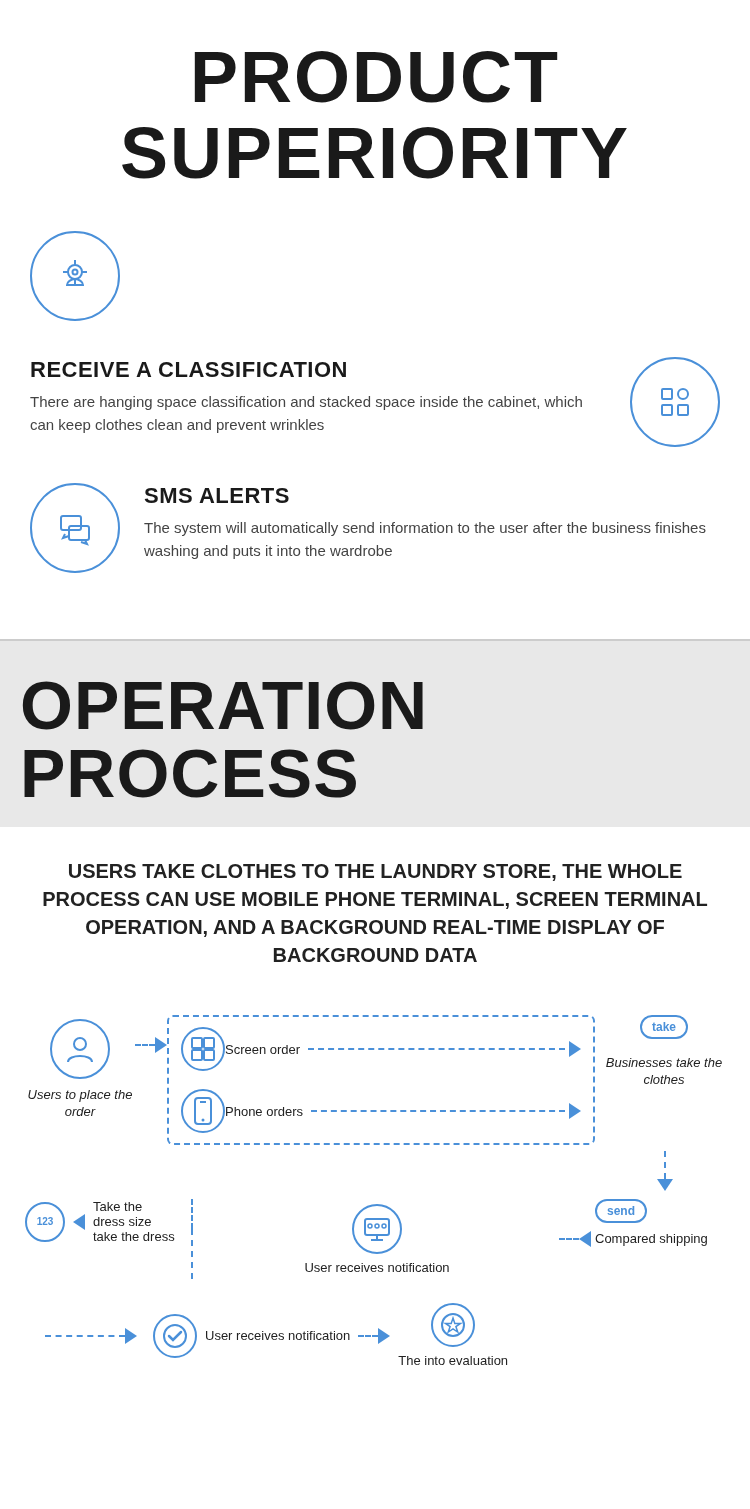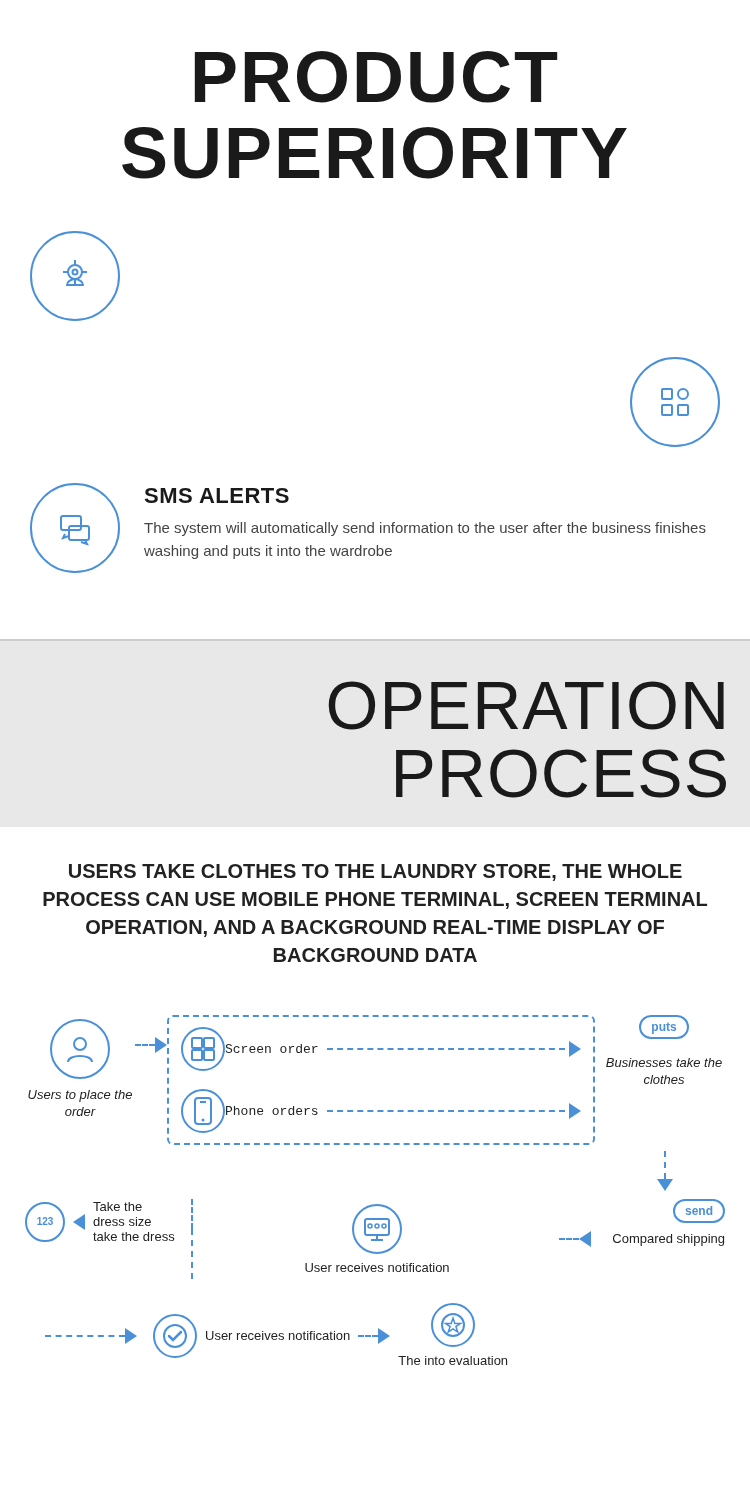--- a/index.html
+++ b/index.html
@@ -69,23 +69,23 @@
     
     svg { display: block; }
 
     
     .operation-section {
       background: #e8e8e8;
       padding: 30px 20px 20px;
     }
     .operation-title {
       font-size: 68px;
-      font-weight: 400;
+      font-weight: 700;
       text-transform: uppercase;
-      text-align: right;
+      text-align: left;
       color: #1a1a1a;
       letter-spacing: 1px;
       line-height: 1.0;
     }
 
     
     .process-content {
       background: #fff;
       padding: 30px 20px 40px;
     }
@@ -253,21 +253,21 @@
       align-items: center;
       justify-content: center;
       gap: 6px;
     }
 
     .right-merchant {
       width: 130px;
       flex-shrink: 0;
       display: flex;
       flex-direction: column;
-      align-items: flex-end;
+      align-items: flex-start;
     }
 
     .section-divider {
       height: 2px;
       background: #ccc;
       margin: 0;
     }
   </style>
 </head>
 <body>
@@ -294,20 +294,24 @@
 
   <div class="feature-item" style="flex-direction: row-reverse;">
     <div class="feature-icon-circle right">
       <svg width="44" height="44" viewBox="0 0 44 44" fill="none">
         <rect x="9" y="9" width="10" height="10" rx="1" stroke="#4a90d9" stroke-width="2" fill="none"></rect>
         <rect x="25" y="9" width="10" height="10" rx="5" stroke="#4a90d9" stroke-width="2" fill="none"></rect>
         <rect x="9" y="25" width="10" height="10" rx="1" stroke="#4a90d9" stroke-width="2" fill="none"></rect>
         <rect x="25" y="25" width="10" height="10" rx="1" stroke="#4a90d9" stroke-width="2" fill="none"></rect>
       </svg>
     </div>
+    <div class="feature-text">
+      <div class="feature-title">RECEIVE A CLASSIFICATION</div>
+      <div class="feature-desc">There are hanging space classification and stacked space inside the cabinet, which can keep clothes clean and prevent wrinkles</div>
+    </div>
   </div>
 
   <div class="feature-item left-icon">
     <div class="feature-icon-circle">
       <svg width="44" height="44" viewBox="0 0 44 44" fill="none">
         <rect x="8" y="10" width="20" height="14" rx="2" stroke="#4a90d9" stroke-width="2" fill="none"></rect>
         <path d="M12 28 L10 32 L16 30" stroke="#4a90d9" stroke-width="2" fill="none"></path>
         <rect x="16" y="20" width="20" height="14" rx="2" stroke="#4a90d9" stroke-width="2" fill="none"></rect>
         <path d="M32 34 L34 38 L28 36" stroke="#4a90d9" stroke-width="2" fill="none"></path>
       </svg>
@@ -340,21 +344,21 @@
           </svg>
         </div>
         <div class="user-label">Users to place the order</div>
       </div>
 
       <div style="display:flex; align-items:center; padding-top: 28px;">
         <div style="width:20px; border-top:2px dashed #4a90d9;"></div>
         <div class="arrow-solid-right"></div>
       </div>
 
-      <div class="dashed-outer-box" style="margin-top: 6px; flex:1;font-family:Liberation Mono, monospace;">
+      <div class="dashed-outer-box" style="margin-top: 6px; flex:1;">
 
         <div class="single-order-row">
           <div class="icon-sm">
             <svg width="26" height="26" viewBox="0 0 26 26" fill="none">
               <rect x="2" y="2" width="10" height="10" rx="1" stroke="#4a90d9" stroke-width="2" fill="none"></rect>
               <rect x="14" y="2" width="10" height="10" rx="1" stroke="#4a90d9" stroke-width="2" fill="none"></rect>
               <rect x="2" y="14" width="10" height="10" rx="1" stroke="#4a90d9" stroke-width="2" fill="none"></rect>
               <rect x="14" y="14" width="10" height="10" rx="1" stroke="#4a90d9" stroke-width="2" fill="none"></rect>
             </svg>
           </div>
@@ -371,21 +375,21 @@
               <circle cx="11" cy="23" r="1.5" fill="#4a90d9"></circle>
             </svg>
           </div>
           <span class="text-sm">Phone orders</span>
           <div style="flex:1;border-top:2px dashed #4a90d9; margin-left:8px;"></div>
           <div class="arrow-solid-right" style="margin-left:4px;"></div>
         </div>
       </div>
 
       <div class="right-biz-block" style="padding-left:8px;">
-        <div class="tag-label" style="margin-bottom:8px;">puts</div>
+        <div class="tag-label" style="margin-bottom:8px;">take</div>
         <div class="user-label" style="text-align:center;">Businesses take the clothes</div>
       </div>
     </div>
 
     <div style="display:flex; justify-content:flex-end; padding-right:52px; margin:6px 0;">
       <div style="display:flex;flex-direction:column;align-items:center;">
         <div style="height:28px;border-left:2px dashed #4a90d9;"></div>
         <div class="arrow-solid-down"></div>
       </div>
     </div>

